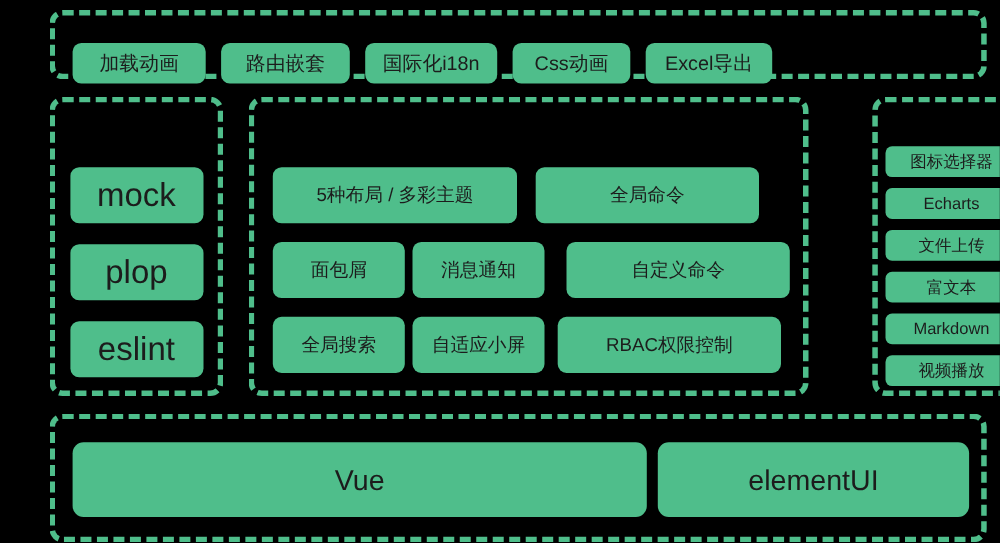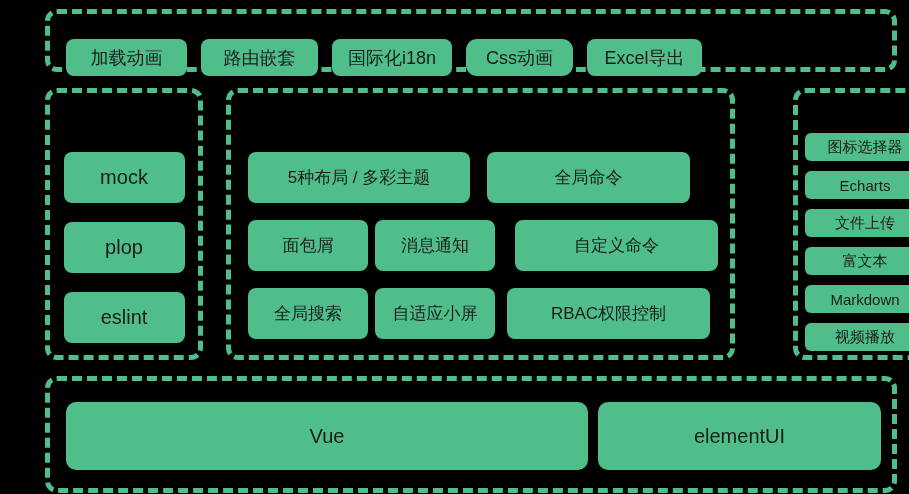--- a/index.html
+++ b/index.html
@@ -24,45 +24,45 @@
     display: flex;
     align-items: center;
     justify-content: center;
     white-space: nowrap;
   }
   
   #group-top { left: 45px; top: 9px; width: 852px; height: 63px;
     display: flex; align-items: center; gap: 14px; padding-left: 16px; }
   #group-top .chip { height: 37px; font-size: 18px; margin-top: 34px; }
   .w-t0 { width: 121px; } .w-t1 { width: 117px; } .w-t2 { width: 120px; }
-  .w-t3 { width: 162px; } .w-t4 { width: 107px; border-radius: 11px; } .w-t5 { width: 115px; }
+  .w-t3 { width: 162px; } .w-t4 { width: 107px; } .w-t5 { width: 115px; }
   
   #group-tooling { left: 45px; top: 88px; width: 158px; height: 272px;
     display: flex; flex-direction: column; align-items: center;
     padding-top: 59px; gap: 19px; }
-  #group-tooling .chip { width: 121px; height: 51px; font-size: 20px; }
+  #group-tooling .chip { width: 121px; height: 51px; font-size: 30px; }
   
   #group-features { left: 226px; top: 88px; width: 509px; height: 272px;
     padding: 59px 0 0 17px; }
   .feat-row { display: flex; }
   .feat-row + .feat-row { margin-top: 17px; }
   #group-features .chip { height: 51px; font-size: 17px; }
   .chip.big { font-size: 20px; }
   .w-c-wide { width: 222px; } .w-c-right { width: 203px; margin-left: 17px; }
   .w-c-sm { width: 120px; }
   .ml7 { margin-left: 7px; } .ml20 { margin-left: 20px; }
   
   #group-components { left: 793px; top: 88px; width: 144px; height: 272px;
     display: flex; flex-direction: column; align-items: center;
     padding-top: 40px; gap: 10px; }
   #group-components .chip { width: 120px; height: 28px; font-size: 15px; border-radius: 6px; }
   
   #group-framework { left: 45px; top: 376px; width: 852px; height: 117px;
     display: flex; padding: 21px 0 0 16px; gap: 10px; }
-  #group-framework .chip { height: 68px; font-size: 20px; border-radius: 10px; }
+  #group-framework .chip { height: 68px; font-size: 26px; border-radius: 10px; }
   .w-vue { width: 522px; } .w-eui { width: 283px; }
 </style>
 </head>
 <body>
 
 <div id="page">
 
   <div class="group" id="group-top">
     <div class="chip w-t0">加载动画</div>
     <div class="chip w-t1">路由嵌套</div>

